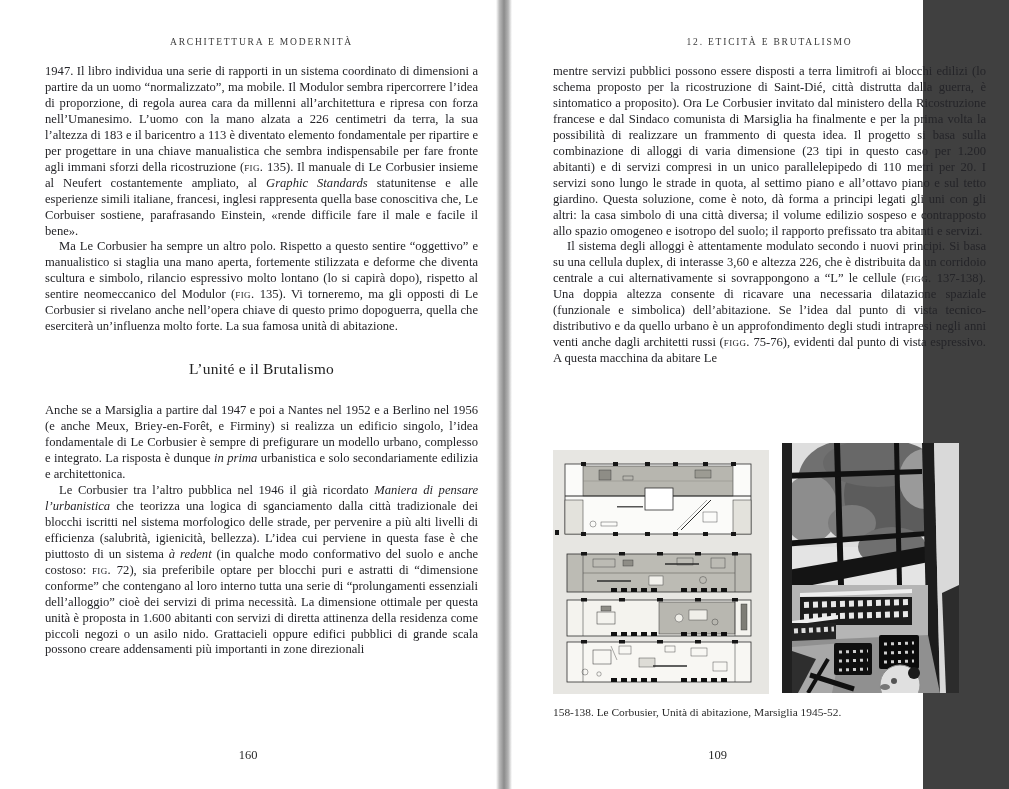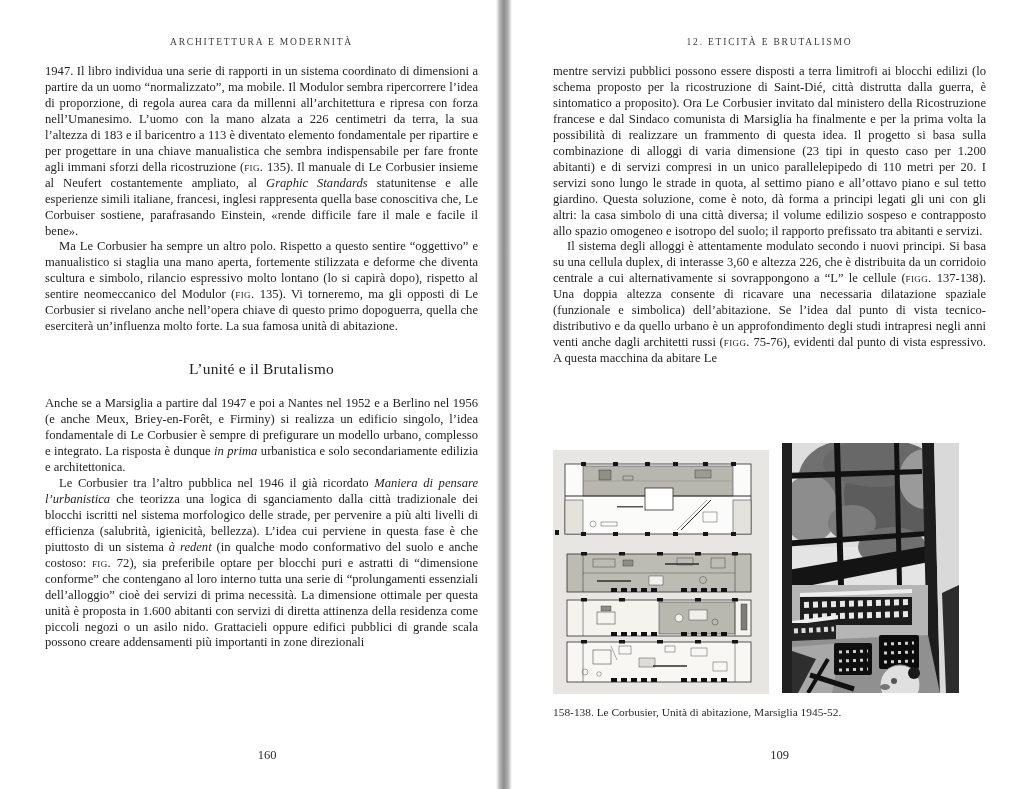--- a/index.html
+++ b/index.html
@@ -3,42 +3,42 @@
 <meta charset="utf-8">
 <style>
   html,body{margin:0;padding:0;}
   body{width:1009px;height:789px;background:#ffffff;overflow:hidden;}
   .spread{position:relative;width:1009px;height:789px;background:#404040;
           font-family:"Liberation Serif", serif;color:#232323;}
   .gutter{position:absolute;left:496px;top:0;width:16px;height:789px;
           background:linear-gradient(90deg,#ffffff 0%,#b9b9b9 22%,#8c8c8c 50%,#b3b3b3 76%,#ffffff 100%);}
   .page{position:absolute;top:0;height:789px;background:#ffffff;}
   .page.left{left:0;width:496px;}
-  .page.right{left:512px;width:497px;}
+  .page.right{left:512px;width:411px;}
   .running-head{position:absolute;top:37px;left:41px;width:433px;text-align:center;
           font-size:9.5px;letter-spacing:1.8px;color:#3a3a3a;}
   .page.left .running-head{left:45px;}
   .textblock{position:absolute;top:64px;width:433px;text-align:justify;
           font-size:12.6px;line-height:15.95px;color:#242428;}
   .page.left .textblock{left:45px;height:690px;overflow:hidden;}
   .page.right .textblock{left:41px;height:376px;overflow:hidden;}
   .textblock p{margin:0;hyphens:auto;-webkit-hyphens:auto;}
   p.indent{text-indent:14px;}
   p.noindent{text-indent:0;}
   .sc{font-variant:small-caps;letter-spacing:.03em;}
   h2.section-heading{font-size:15.5px;font-weight:normal;text-align:center;
-          margin:26px 0 19px 0;letter-spacing:.2px;color:#222;}
+          margin:26px 0 26px 0;letter-spacing:.2px;color:#222;}
   .figure{position:absolute;}
   .fig-plans{left:41px;top:450px;width:216px;height:244px;}
   .fig-photo{left:270px;top:443px;width:177px;height:250px;}
   .figure svg{display:block;width:100%;height:100%;}
   .caption{position:absolute;left:41px;top:706px;width:433px;text-align:left;
           font-size:11.4px;color:#2a2a2a;}
   .folio{position:absolute;top:748px;left:0;width:100%;text-align:center;
-          font-size:12.5px;color:#2a2a2a;padding-left:19px;}
+          font-size:12.5px;color:#2a2a2a;}
 </style>
 </head>
 <body>
 
 <div class="spread">
 
   <section class="page left">
     <div class="running-head">ARCHITETTURA E MODERNITÀ</div>
     <div class="textblock">
       <p class="noindent">1947. Il libro individua una serie di rapporti in un sistema coordinato di dimensioni a partire da un uomo “normalizzato”, ma mobile. Il Modulor sembra ripercorrere l’idea di proporzione, di regola aurea cara da millenni all’architettura e ripresa con forza nell’Umanesimo. L’uomo con la mano alzata a 226 centimetri da terra, la sua l’altezza di 183 e il baricentro a 113 è diventato elemento fondamentale per ripartire e per progettare in una chiave manualistica che sembra indispensabile per fare fronte agli immani sforzi della ricostruzione (<span class="sc">fig.</span> 135). Il manuale di Le Corbusier insieme al Neufert costantemente ampliato, al <i>Graphic Standards</i> statunitense e alle esperienze simili italiane, francesi, inglesi rappresenta quella base conoscitiva che, Le Corbuiser sostiene, parafrasando Einstein, «rende difficile fare il male e facile il bene».</p>

